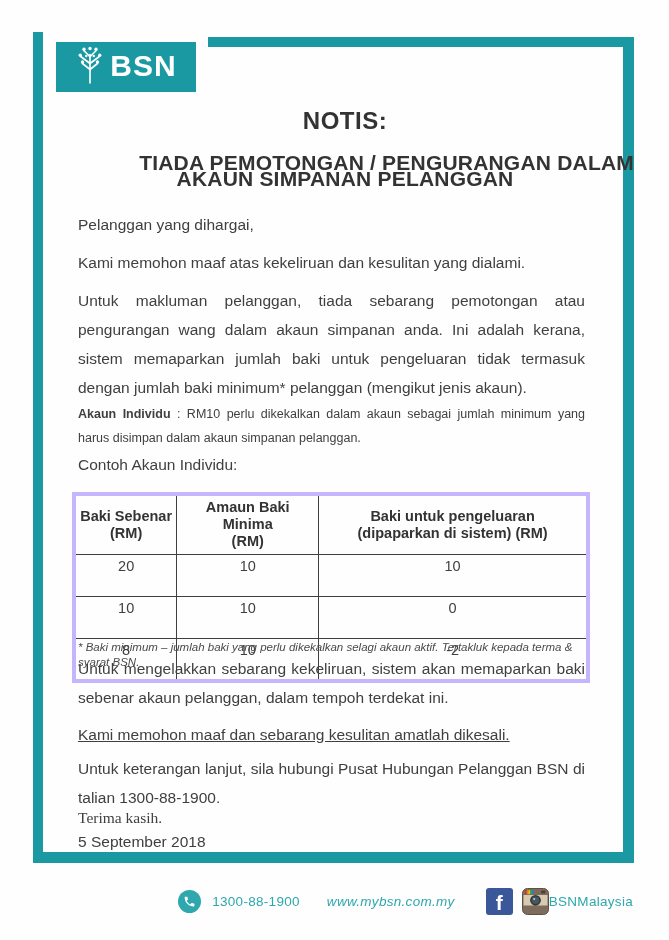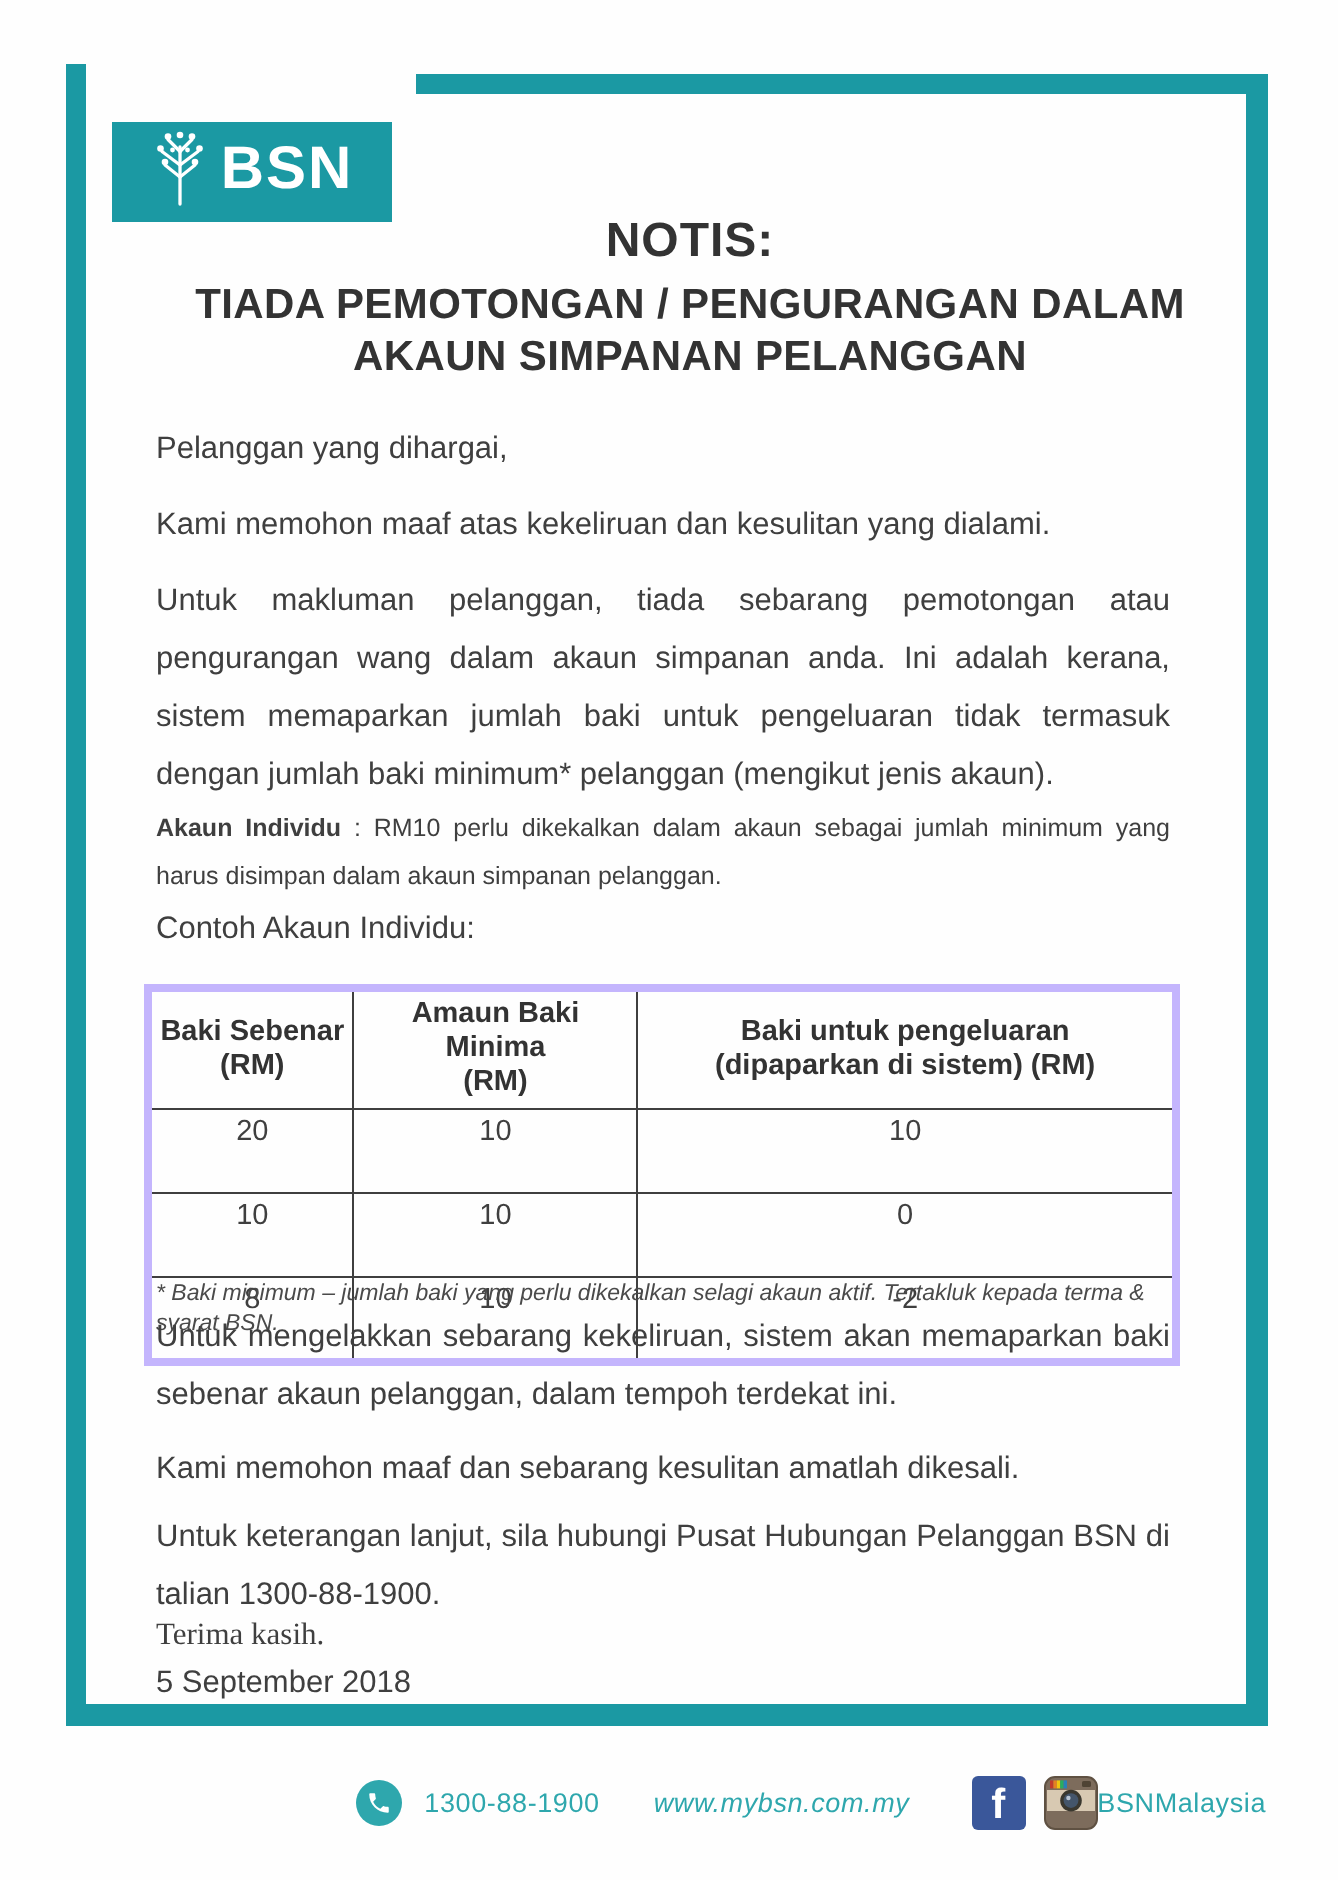--- a/index.html
+++ b/index.html
@@ -15,21 +15,21 @@
   
   .bar { position: absolute; background: #1b99a3; }
   .bar-left   { left:33px;  top:32px;  width:10px;  height:831px; }
   .bar-top    { left:208px; top:37px;  width:426px; height:10px; }
   .bar-right  { left:623px; top:37px;  width:11px;  height:826px; }
   .bar-bottom { left:33px;  top:852px; width:601px; height:11px; }
 
   
   .logo {
     position:absolute; left:56px; top:42px; width:140px; height:50px;
-    background:#1b99a3; display:flex; align-items:center; justify-content:center; gap:5px;margin-top:19px;
+    background:#1b99a3; display:flex; align-items:center; justify-content:center; gap:5px;
   }
   .logo-text { color:#fff; font-weight:bold; font-size:30px; letter-spacing:1px; line-height:1; padding-bottom:2px; }
 
   
   .header-text { position:absolute; left:33px; width:601px; text-align:center; color:#333;padding-left:23px; }
   .title    { top:106px; font-size:24px; font-weight:bold; line-height:30px; letter-spacing:0.5px; }
   .subtitle { top:138px; font-size:21px; font-weight:bold; line-height:27px; letter-spacing:0.2px; }
 
   
   .content { position:absolute; left:78px; width:507px; }
@@ -96,21 +96,21 @@
         <circle cx="28" cy="5" r="2.2" fill="#fff" stroke="none"></circle>
         <circle cx="20" cy="4" r="2.2" fill="#fff" stroke="none"></circle>
         <circle cx="15" cy="14" r="1.6" fill="#fff" stroke="none"></circle>
         <circle cx="25" cy="14" r="1.6" fill="#fff" stroke="none"></circle>
       </svg>
     </span>
     <span class="logo-text">BSN</span>
   </div>
 
   <div class="header-text title">NOTIS:</div>
-  <div class="header-text subtitle" style="top:139px;">TIADA PEMOTONGAN / PENGURANGAN DALAM</div>
+  <div class="header-text subtitle" style="top:149px;text-align:right;">TIADA PEMOTONGAN / PENGURANGAN DALAM</div>
   <div class="header-text subtitle" style="top:165px;">AKAUN SIMPANAN PELANGGAN</div>
 
   <div class="content">
     <div class="para" style="top:212px;">Pelanggan yang dihargai,</div>
     <div class="para" style="top:250px;">Kami memohon maaf atas kekeliruan dan kesulitan yang dialami.</div>
     <div class="para just" style="top:286px;">Untuk makluman pelanggan, tiada sebarang pemotongan atau pengurangan wang dalam akaun simpanan anda. Ini adalah kerana, sistem memaparkan jumlah baki untuk pengeluaran tidak termasuk dengan jumlah baki minimum* pelanggan (mengikut jenis akaun).</div>
 
     <div class="para small-bold-para" style="top:402px;"><b>Akaun Individu</b><span> : RM10 perlu dikekalkan dalam akaun sebagai jumlah minimum yang harus disimpan dalam akaun simpanan pelanggan.</span></div>
 
     <div class="para" style="top:452px;">Contoh Akaun Individu:</div>
@@ -153,21 +153,21 @@
             <td>8</td>
             <td>10</td>
             <td>-2</td>
           </tr>
         </tbody>
       </table>
     </div>
 
     <div class="para footnote" style="top:620px;">* Baki minimum – jumlah baki yang perlu dikekalkan selagi akaun aktif. Tertakluk kepada terma &amp; syarat BSN.</div>
     <div class="para just" style="top:654px;">Untuk mengelakkan sebarang kekeliruan, sistem akan memaparkan baki sebenar akaun pelanggan, dalam tempoh terdekat ini.</div>
-    <div class="para" style="top:722px;">Kami memohon maaf dan sebarang kesulitan amatlah dikesali.</div>
+    <div class="para" style="top:722px;text-decoration:underline;">Kami memohon maaf dan sebarang kesulitan amatlah dikesali.</div>
     <div class="para just" style="top:754px;">Untuk keterangan lanjut, sila hubungi Pusat Hubungan Pelanggan BSN di talian 1300-88-1900.</div>
     <div class="para" style="top:806px; line-height:24px;font-family:Liberation Serif, serif;">Terima kasih.</div>
     <div class="para" style="top:830px; line-height:24px;">5 September 2018</div>
   </div>
 
   <div class="footer">
     <span class="phone-circle">
       <svg width="13" height="13" viewBox="0 0 24 24" fill="#ffffff">
         <path d="M6.62 10.79c1.44 2.83 3.76 5.14 6.59 6.59l2.2-2.21c.27-.27.67-.36 1.02-.24 1.12.37 2.33.57 3.57.57.55 0 1 .45 1 1V20c0 .55-.45 1-1 1-9.39 0-17-7.61-17-17 0-.55.45-1 1-1h3.5c.55 0 1 .45 1 1 0 1.25.2 2.45.57 3.57.11.35.03.74-.25 1.02l-2.2 2.2z"></path>
       </svg>

